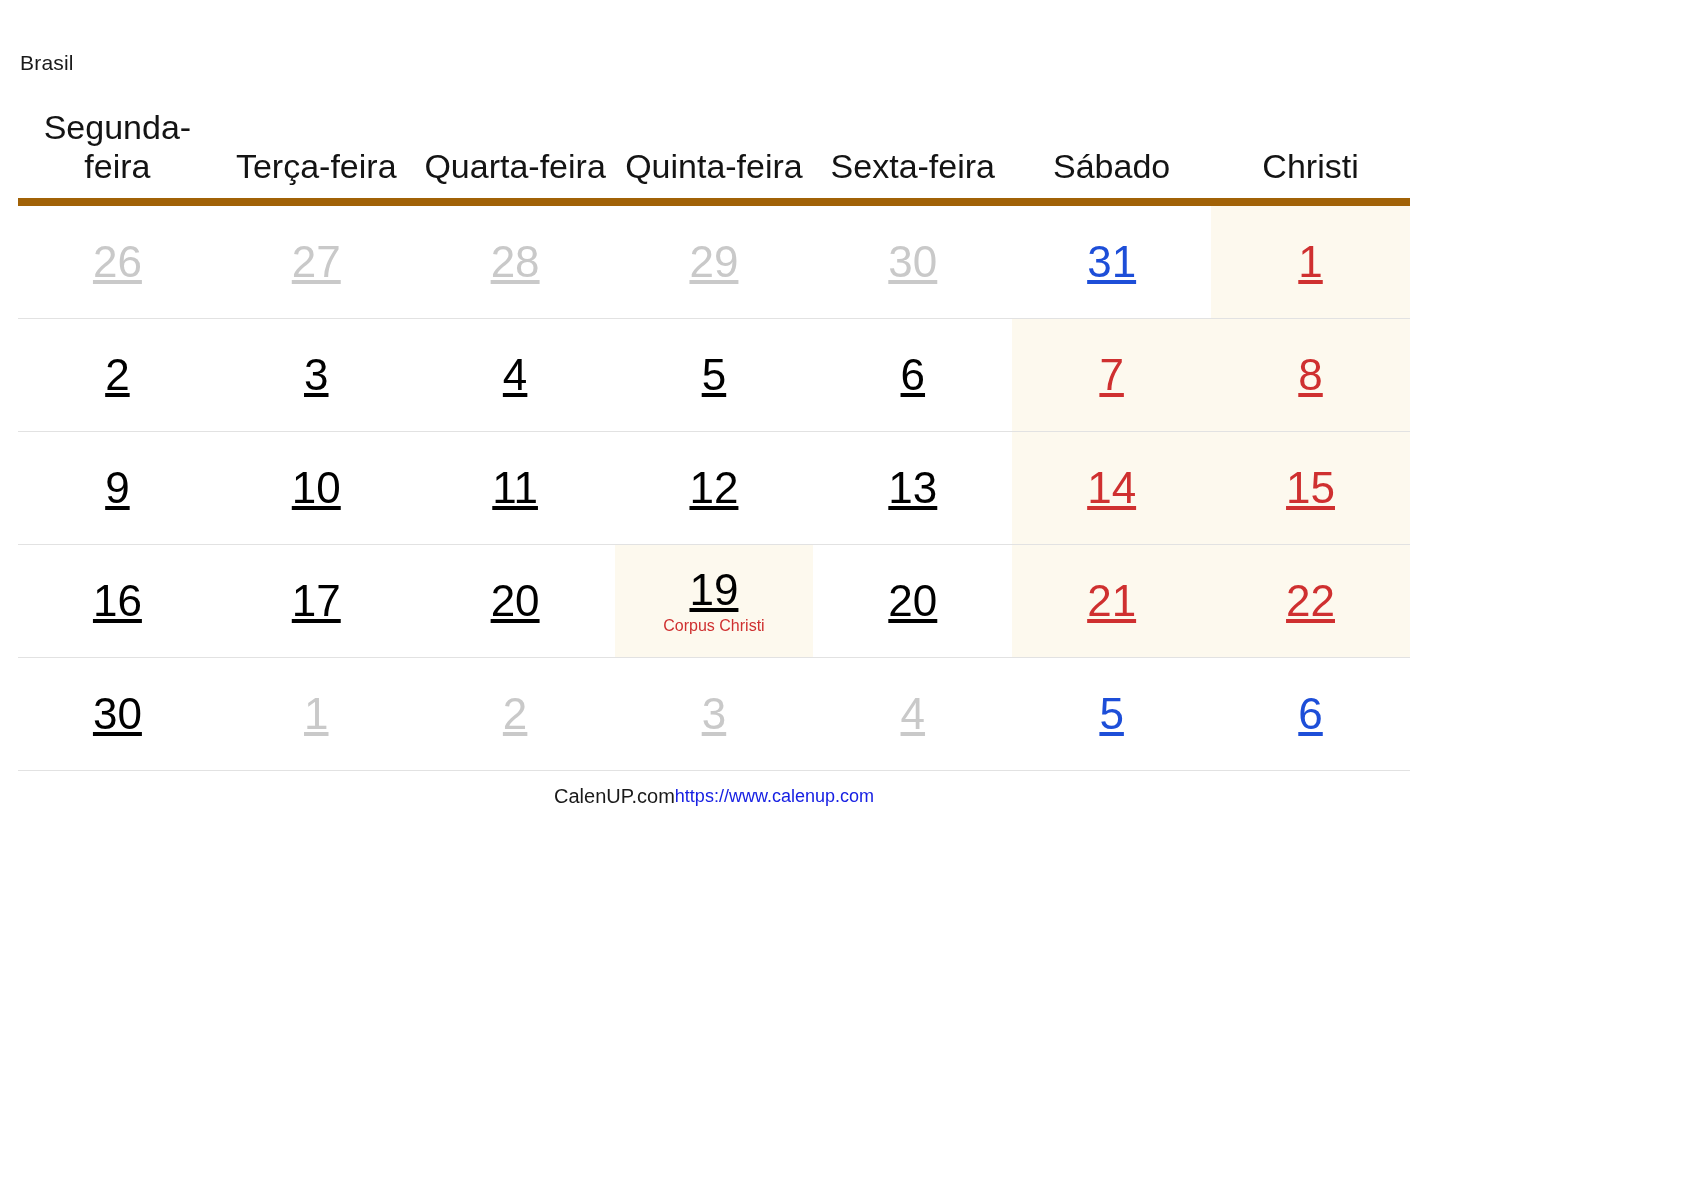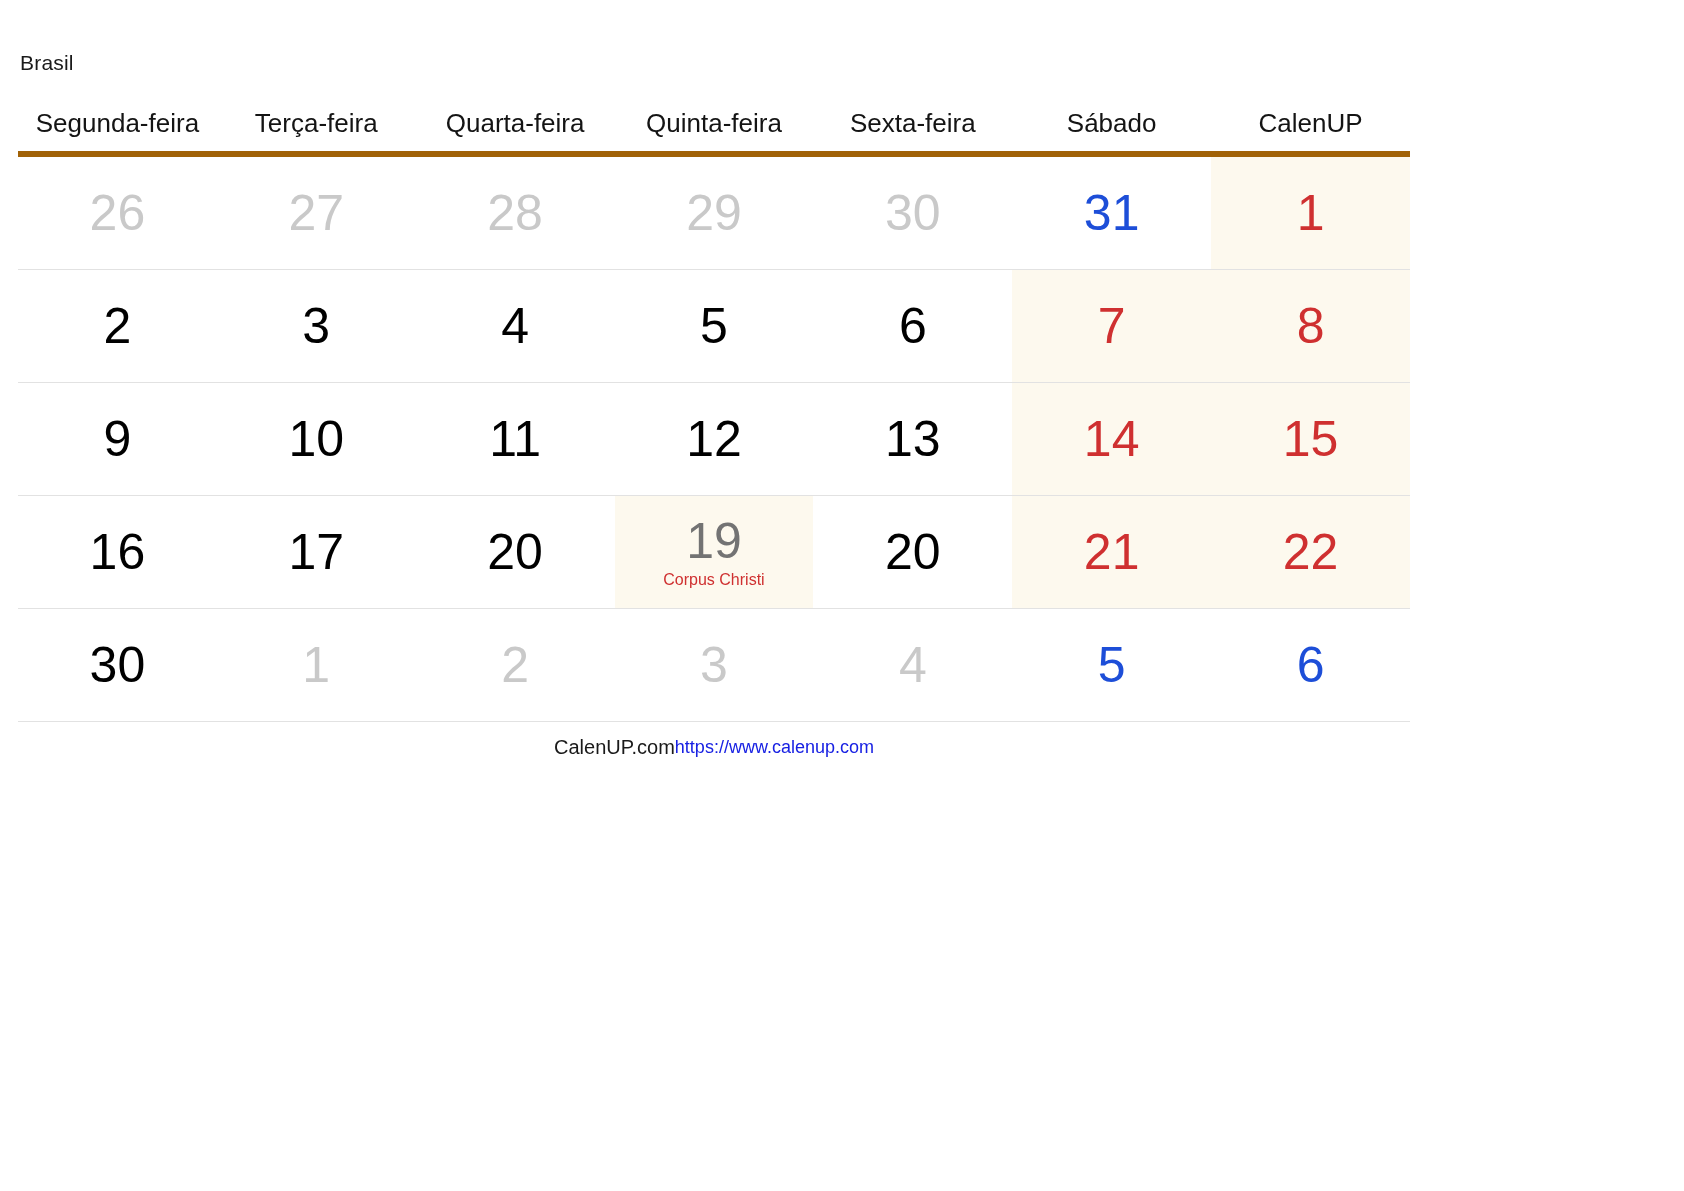--- a/index.html
+++ b/index.html
@@ -54,49 +54,50 @@
   .cal-wrap {
     position: relative;
     margin: 0 18px;
   }
   table.calendar {
     width: 100%;
     border-collapse: collapse;
     table-layout: fixed;
   }
   table.calendar th {
-    font-size: 26px;
+    font-size: 34px;
     font-weight: normal;
     color: #141414;
     text-align: center;
     padding: 0 0 12px 0;
     vertical-align: bottom;
-    border-bottom: 6px solid #a16207;
+    border-bottom: 8px solid #a16207;
   }
   table.calendar td {
     height: 112px;
     text-align: center;
     vertical-align: middle;
     border-bottom: 1px solid #e2e2e2;
     padding: 0;
     position: relative;
   }
   table.calendar tr:last-child td {
     border-bottom: 1px solid #e2e2e2;
   }
 
   .daynum {
-    font-size: 50px;
+    font-size: 44px;
     line-height: 1.05;
     display: block;
+    text-decoration: underline;
   }
   td.in-month .daynum { color: #000000; }
   td.out-month .daynum { color: #c9c9c9; }
   td.weekend .daynum { color: #cf3030; }
-  td.holiday .daynum { color: #737373; }
+  td.holiday .daynum { color: #000000; }
   td.out-month.weekend .daynum { color: #1d4ed8; }
 
   td.weekend-bg { background: #fdf9ee; }
   td.holiday { background: #fdf9ee; }
 
   .holiday-name {
     display: block;
     font-size: 16px;
     line-height: 1.1;
     color: #cf3030;
@@ -135,21 +136,21 @@
   <div class="cal-wrap">
     <table class="calendar">
       <thead>
         <tr>
           <th>Segunda-feira</th>
           <th>Terça-feira</th>
           <th>Quarta-feira</th>
           <th>Quinta-feira</th>
           <th>Sexta-feira</th>
           <th>Sábado</th>
-          <th>CalenUP</th>
+          <th>Christi</th>
         </tr>
       </thead>
       <tbody id="cal-body">
           <tr>
             <td class="out-month">
               <span class="daynum">26</span>
             </td>
             <td class="out-month">
               <span class="daynum">27</span>
             </td>

